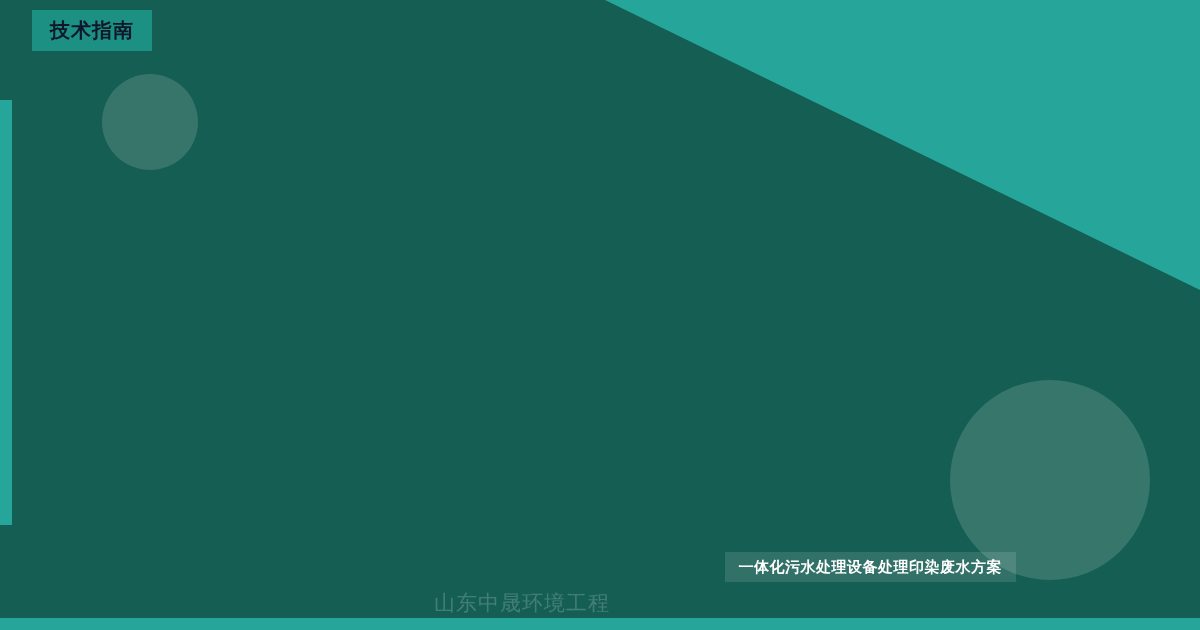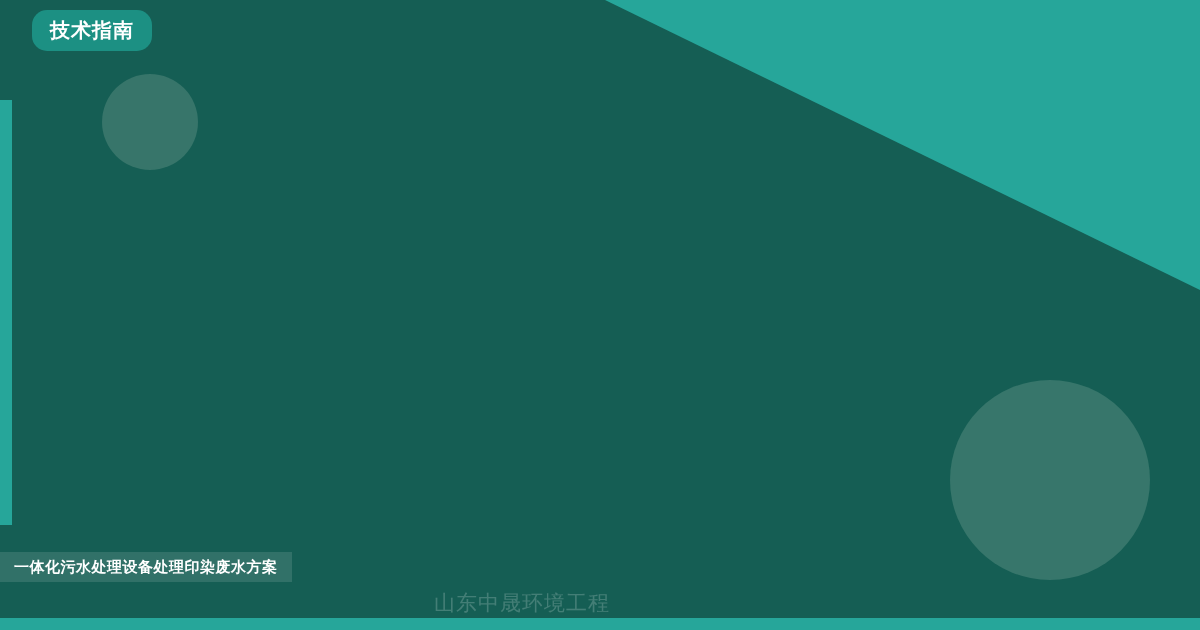--- a/index.html
+++ b/index.html
@@ -73,28 +73,27 @@
     z-index: 3;
   }
 
   
   .badge {
     position: absolute;
     left: 32px;
     top: 10px;
     z-index: 5;
     background: #1c9083;
-    color: #ffffff;
+    color: #0f172a;
     font-size: 20px;
     font-weight: bold;
     letter-spacing: 1px;
     padding: 10px 18px 11px 18px;
     line-height: 1;
     white-space: nowrap;
-    border-radius: 15px;
   }
 
   
   .title-block {
     position: absolute;
     left: 0;
     top: 238px;
     width: 1200px;
     z-index: 6;
     text-align: center;
@@ -111,21 +110,21 @@
     white-space: nowrap;
   }
 
   
   .caption-wrap {
     position: absolute;
     left: 0;
     top: 552px;
     width: 1016px;
     z-index: 6;
-    text-align: left;
+    text-align: right;
   }
   .caption {
     display: inline-block;
     background: rgba(255, 255, 255, 0.12);
     color: #ffffff;
     font-size: 15px;
     font-weight: bold;
     line-height: 1;
     padding: 7px 14px 8px 14px;
     letter-spacing: 0.5px;

